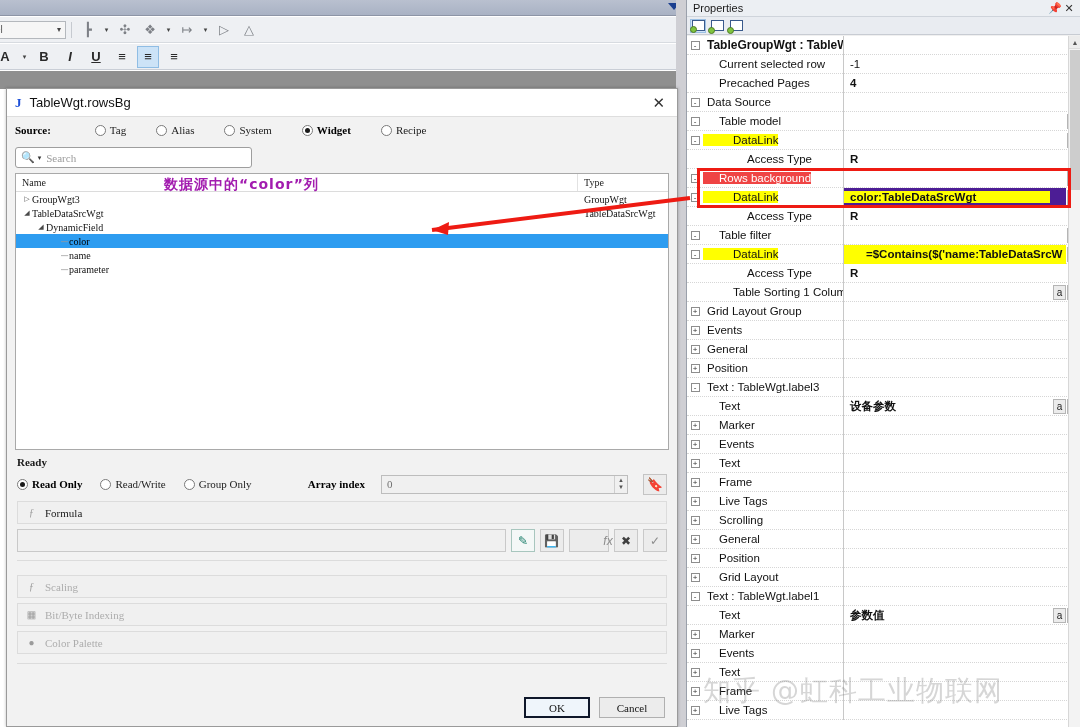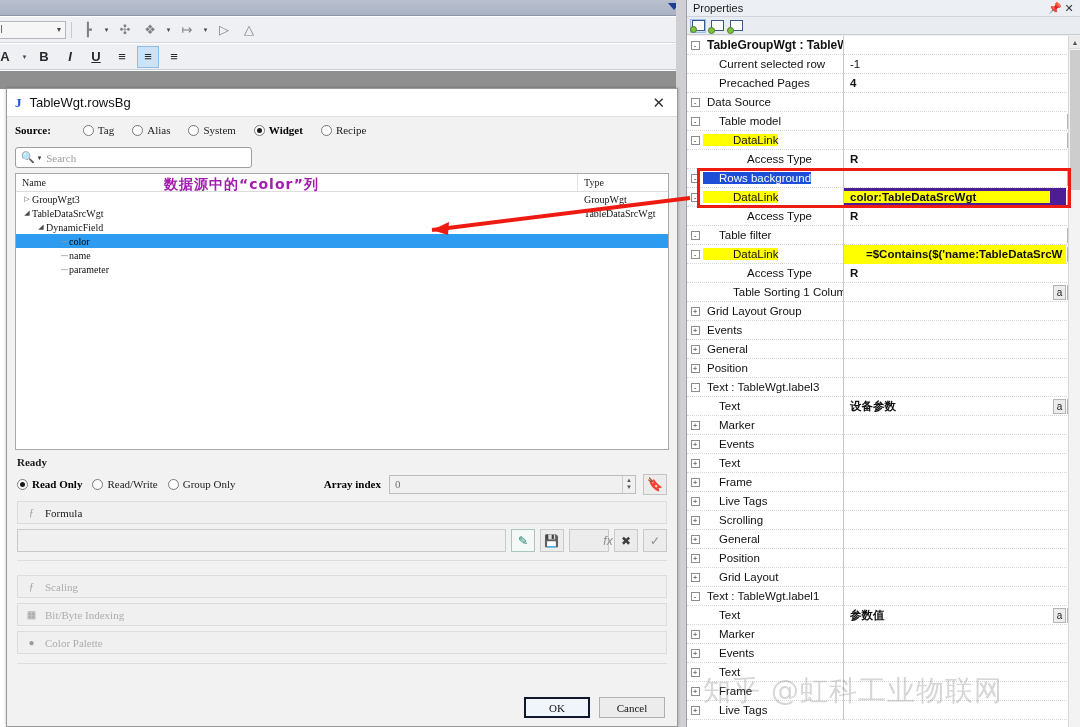--- a/index.html
+++ b/index.html
@@ -69,21 +69,21 @@
     display:flex;align-items:center;padding:0 8px;
   }
   #dlg-title .j{
     color:#1c4fd8;font-weight:bold;font-size:13px;margin-right:8px;
     font-family:"Liberation Serif", serif;
   }
   #dlg-title .tx{font-size:13px;color:#111;flex:1;}
   #dlg-title .x{font-size:15px;color:#333;cursor:default;padding:0 4px;}
 
   #src-row{
-    height:26px;display:flex;align-items:center;padding:0 8px;gap:8px;
+    height:26px;display:flex;align-items:center;padding:0 8px;gap:20px;
     background:#f2f2f2;
   }
   #src-row .lbl{font-weight:bold;font-size:11px;margin-right:24px;
     font-family:"Liberation Serif", serif;}
   .radio{display:flex;align-items:center;gap:4px;margin-right:10px;font-size:11px;
     font-family:"Liberation Serif", serif;color:#222;}
   .radio .rb{
     width:11px;height:11px;border:1px solid #7a7a7a;border-radius:50%;
     background:#fff;display:inline-block;position:relative;
   }
@@ -130,21 +130,21 @@
     font-weight:bold;white-space:nowrap;letter-spacing:1px;
     font-family:"DejaVu Sans", sans-serif;
   }
 
   #status-line{
     padding:6px 10px 2px 10px;font-size:11px;color:#1a1a1a;
     font-family:"Liberation Serif", serif;font-weight:bold;
   }
 
   #access-row{
-    display:flex;align-items:center;padding:2px 10px 0 10px;height:26px;gap:0;
+    display:flex;align-items:center;padding:2px 10px 0 10px;height:26px;gap:8px;
   }
   #access-row .sp{flex:1;}
   #access-row .ai-lbl{font-weight:bold;font-size:11px;margin-right:8px;
     font-family:"Liberation Serif", serif;}
   #arr-idx{
     width:247px;height:19px;background:#f0f0f0;border:1px solid #bdbdbd;
     display:flex;align-items:center;padding-left:5px;font-size:11px;color:#6f6f6f;
     font-family:"Liberation Serif", serif;
   }
   #arr-idx .val{flex:1;}
@@ -239,21 +239,21 @@
     display:flex;align-items:center;
   }
   .pname span.lbl{display:inline-block;}
   .lvl0{padding-left:4px;}
   .lvl1{padding-left:16px;}
   .lvl2{padding-left:30px;}
   .lvl3{padding-left:44px;}
   .bold{font-weight:bold;}
   .grp{font-weight:bold;font-size:12px;}
   .yel{background:#ffff00;}
-  .blu{background:#1d4ed8;color:#fff;font-weight:normal;}
+  .blu{background:#ef4444;color:#fff;font-weight:normal;}
   .pbtn{
     position:absolute;right:1px;top:2px;width:13px;height:15px;border:1px solid #b5b5b5;
     background:#ececec;font-size:11px;display:flex;align-items:center;justify-content:center;color:#222;
   }
   .pbtn.a2{right:15px;width:13px;}
   .scrollbar{
     position:absolute;right:0;top:0;width:13px;height:691px;background:#f3f3f3;
     border-left:1px solid #d7d7d7;
   }
   .scrollbar .arw{height:13px;display:flex;align-items:center;justify-content:center;

